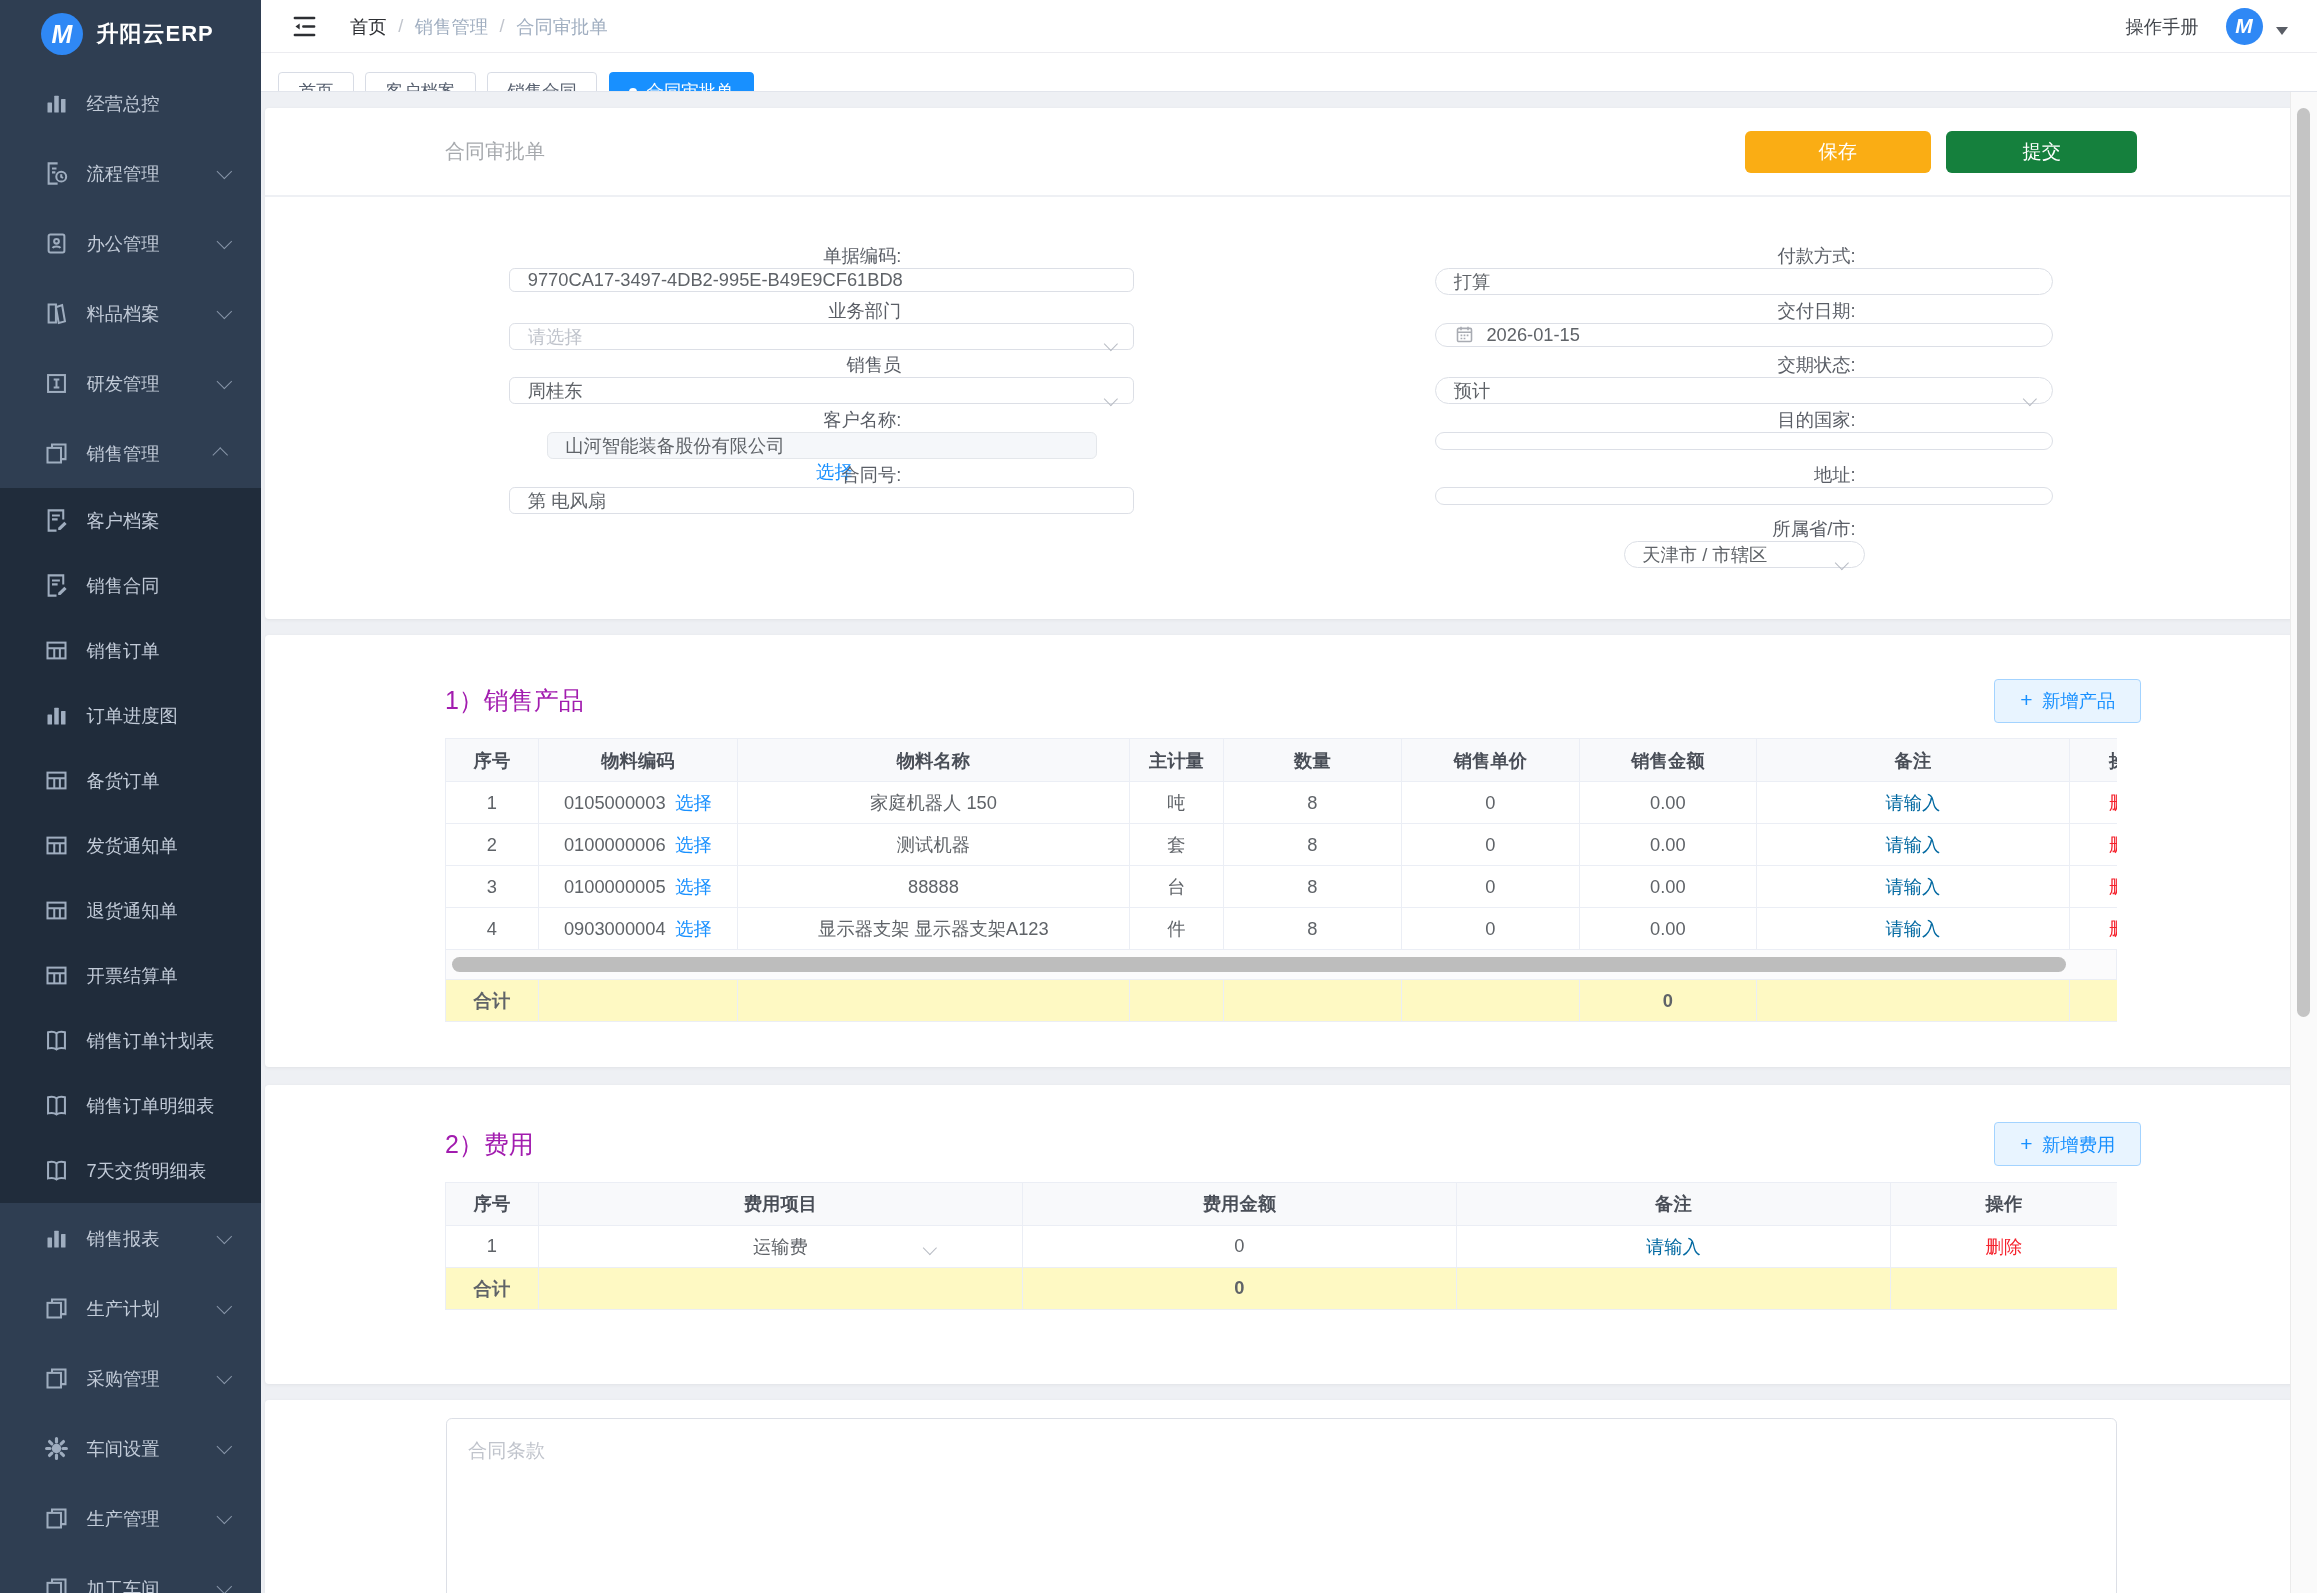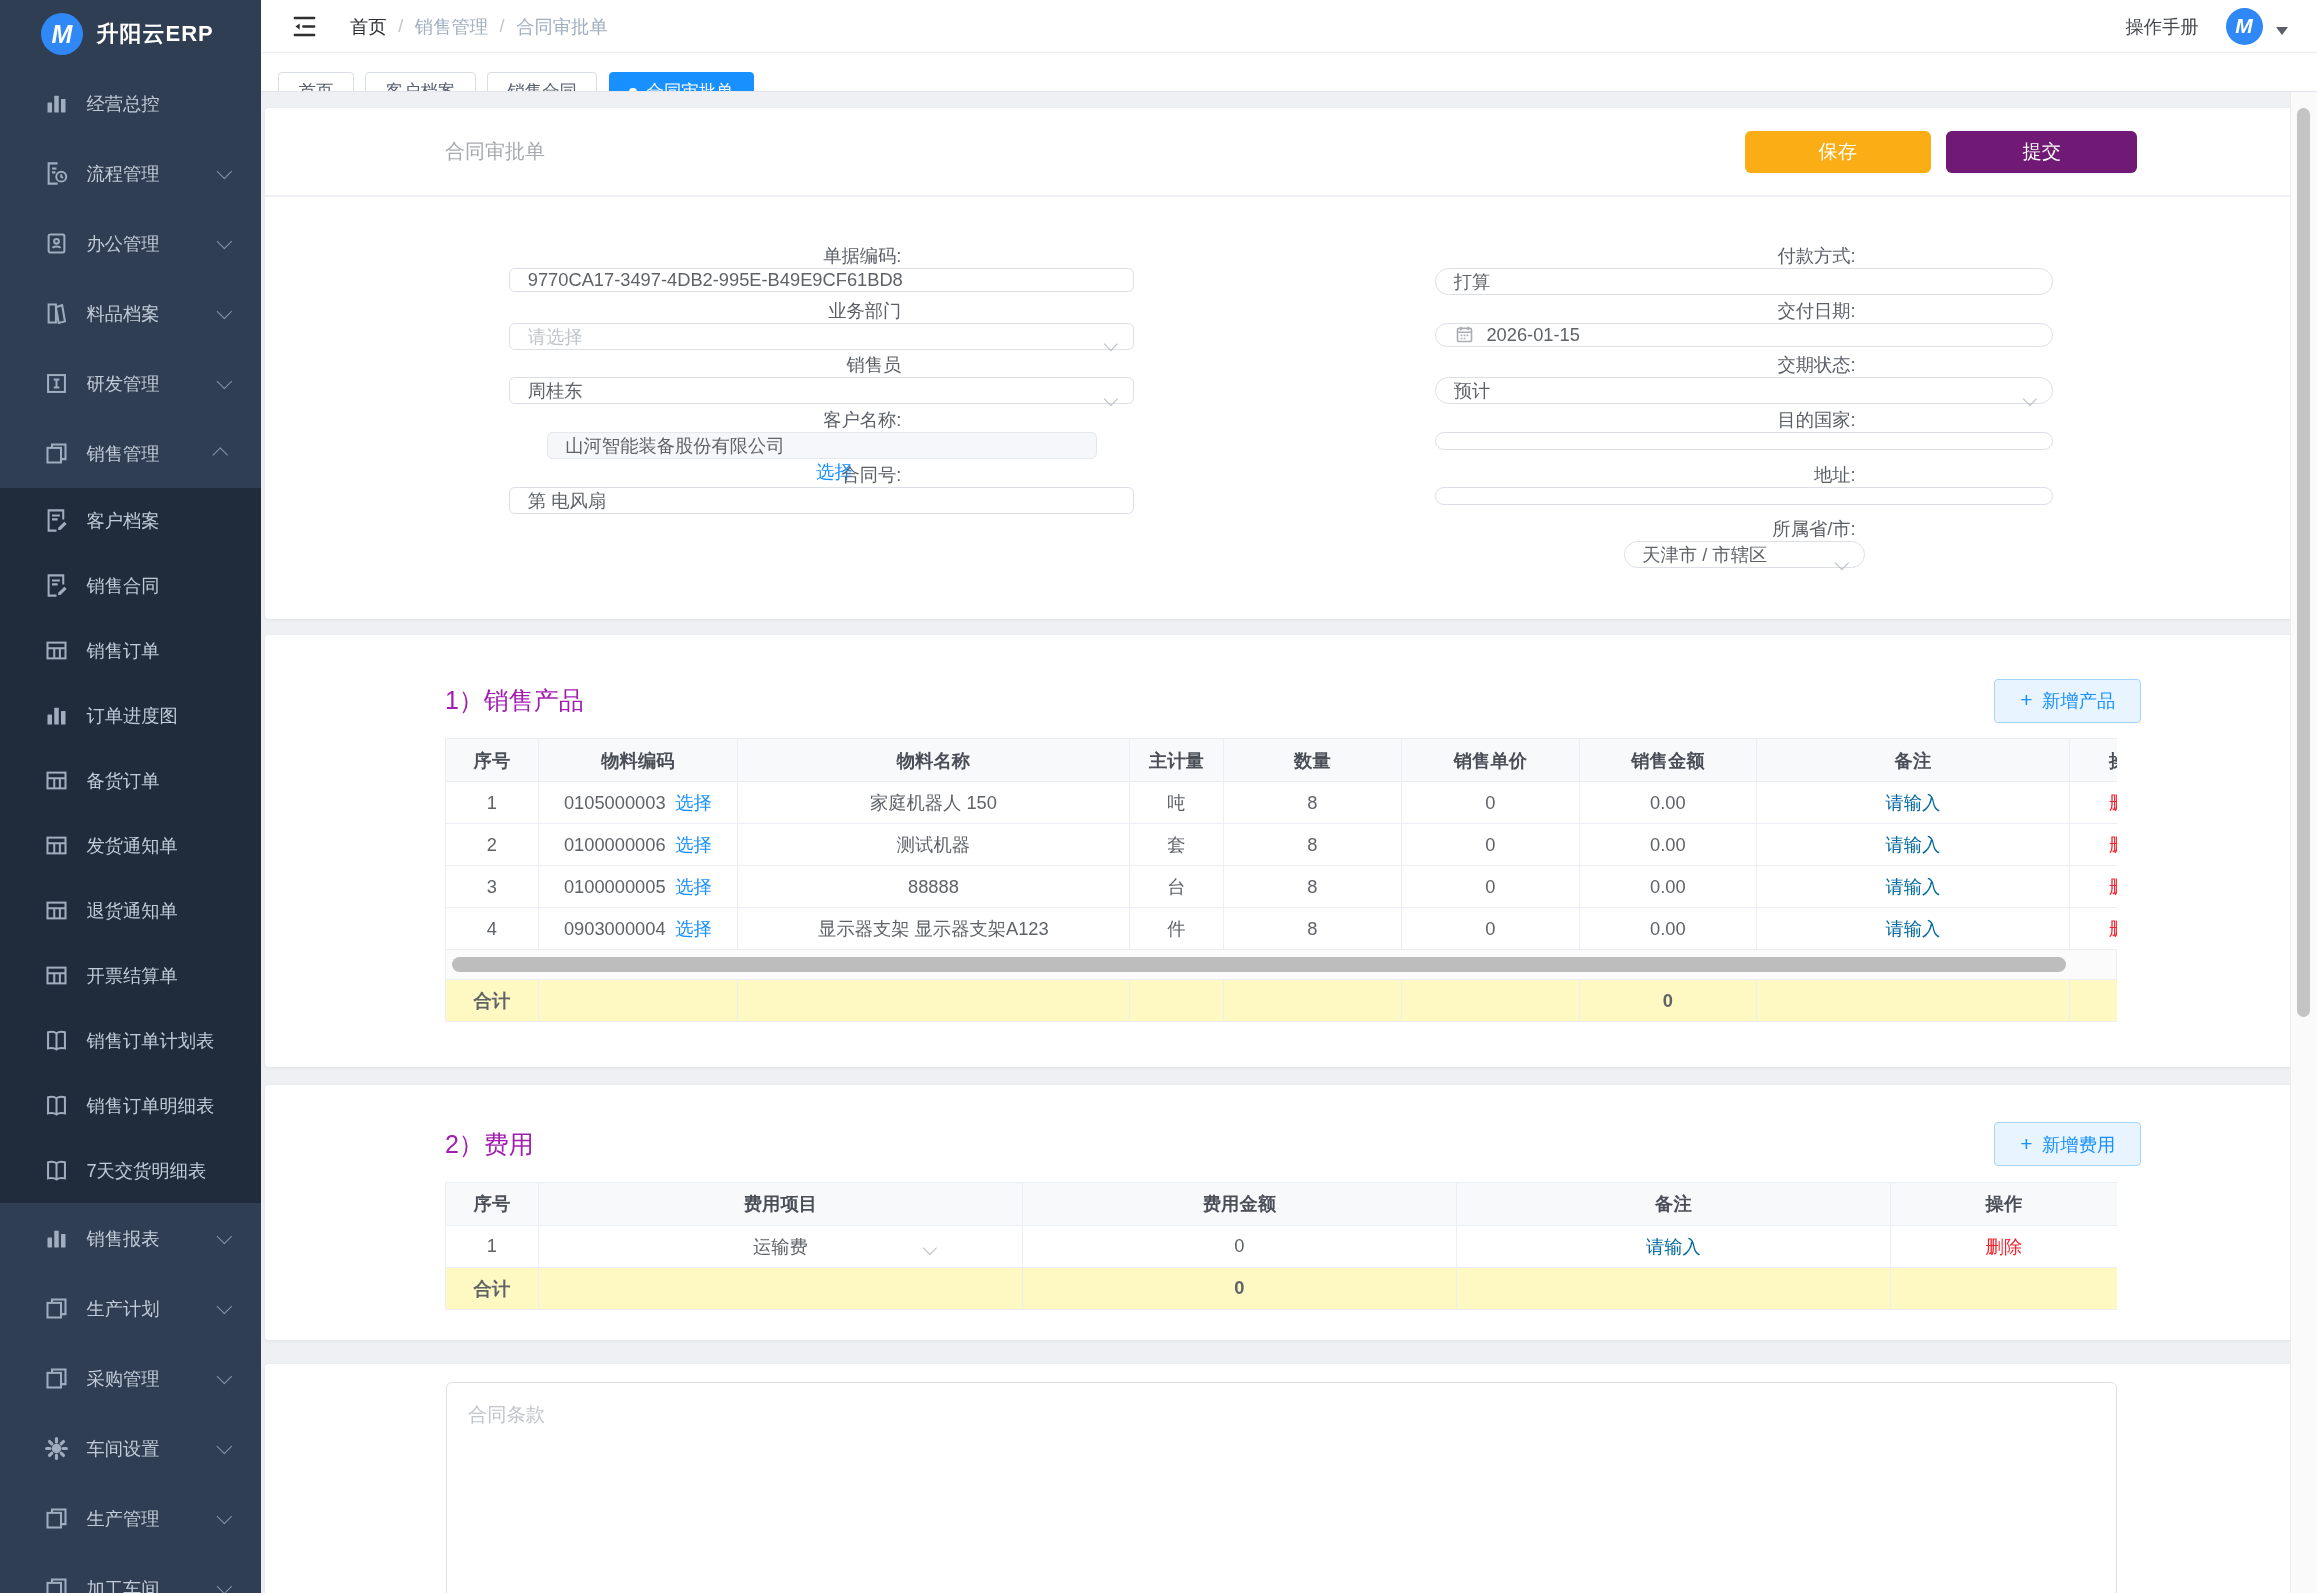--- a/index.html
+++ b/index.html
@@ -50,21 +50,21 @@
   .card { background:#fff; border-radius:3.9px; box-shadow:0 1px 3.9px rgba(0,0,0,.06); }
 
   
   .card-form { height:511px; margin-bottom:15.4px; }
   .form-head { height:87px; display:flex; align-items:center; padding:0 174px 0 180px; }
   .form-title { font-size:20px; color:#a6a9ad; }
   .form-head .btns { margin-left:auto; display:flex; }
   .btn { height:42px; border:none; border-radius:5.8px; font-size:19.3px; color:#fff; cursor:pointer;
     display:flex; align-items:center; justify-content:center; font-family:inherit; }
   .btn-save { width:186px; background:#faad14; }
-  .btn-submit { width:191px; background:#701a75; margin-left:15.4px; }
+  .btn-submit { width:191px; background:#15803d; margin-left:15.4px; }
   .form-divider { height:1.9px; background:#eef0f4; }
   .form-body { display:flex; padding-top:46px; }
   .fcol-left { margin-left:145px; width:824px; }
   .fcol-right { margin-left:70px; width:881px; }
   .form-row { display:flex; align-items:center; margin-bottom:11.6px; height:43px;flex-direction:column; }
   .f-label { font-size:18.3px; color:#5a5e66; text-align:right; white-space:nowrap; }
   .fcol-left .f-label { width:179px; margin-right:20px; }
   .fcol-right .f-label { width:236px; margin-right:13.5px; }
   .field { height:43px; border:1px solid #dcdfe6; border-radius:5.8px; background:#fff; display:flex; align-items:center;
     padding:0 17.4px; font-size:18.3px; color:#5f6368; position:relative; cursor:text; }
@@ -76,21 +76,21 @@
   .field .ph { color:#c0c4cc; }
   .sel-caret { position:absolute; right:17.4px; top:15.4px; width:9.7px; height:9.7px;
     border-right:1.9px solid #b8bcc4; border-bottom:1.9px solid #b8bcc4; transform:rotate(45deg); }
   .link { color:#1890ff; font-size:18.3px; cursor:pointer; white-space:nowrap; }
   .pick-link { margin-left:25px; }
   .cal-icon { width:21px; height:21px; color:#a8abb2; margin-right:11.6px; flex:none; }
   .cal-icon svg { width:21px; height:21px; }
 
   
   .card-sec { margin-bottom:18.3px; padding-bottom:45px; }
-  .card-fee { margin-bottom:24px; padding-bottom:30px; }
+  .card-fee { margin-bottom:16px; padding-bottom:74px; }
   .sec-head { display:flex; align-items:center; padding:44px 170px 15.4px 180px; }
   .sec-title { font-size:25px; color:#a21caf; }
   .btn-add { margin-left:auto; height:44px; padding:0 25px; background:#e8f4ff; border:1px solid #a3d3ff; border-radius:3.9px;
     color:#1890ff; font-size:18.3px; display:flex; align-items:center; cursor:pointer; font-family:inherit; }
   .btn-add .plus { font-size:21px; margin-right:9.7px; margin-top:-1.9px; }
 
   .table-wrap { margin-left:180px; width:1672px; overflow:hidden; }
   table.grid { border-collapse:collapse; table-layout:fixed; }
   table.grid.products { width:1738px; }
   table.grid.fees { width:1672px; }

